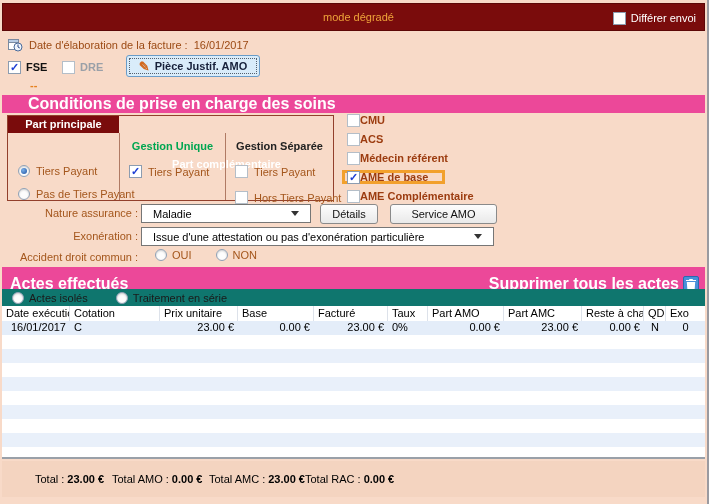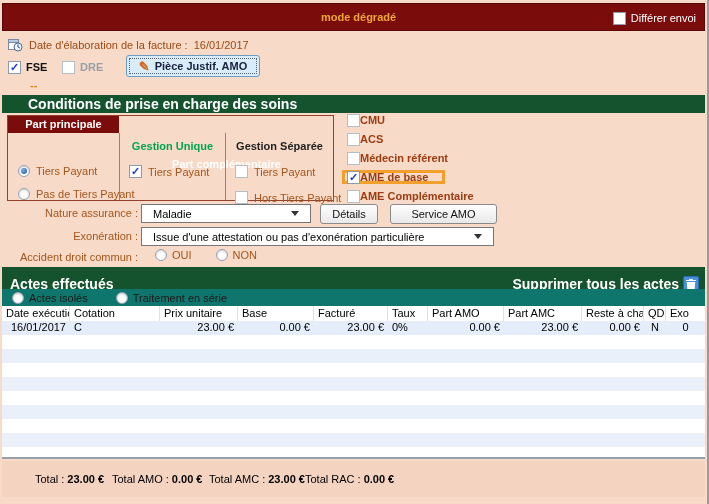--- a/index.html
+++ b/index.html
@@ -5,21 +5,21 @@
   * { box-sizing: border-box; margin: 0; padding: 0; }
   html,body { width:709px; height:504px; }
   body { font-family:"Liberation Sans", sans-serif; font-size:11px; background:#fae5d7; }
   .app { position:relative; width:709px; height:504px; background:#f8dac8; overflow:hidden;
          border-right:2px solid #9a9aa0; }
 
   
   .titlebar { position:absolute; left:2px; top:3px; right:2px; height:28px; background:#7a0c0c;
               border:1px solid #5c0707; display:flex; align-items:center; justify-content:center; }
   .titlebar .title { color:#fff; font-weight:bold; font-size:13px; }
-  .titlebar .mode { color:#efa43a; font-weight:bold; font-size:11px; margin-left:10px; }
+  .titlebar .mode { color:#efa43a; font-weight:normal; font-size:11px; margin-left:10px; }
   .defer { position:absolute; right:8px; top:0; height:28px; display:flex; align-items:center; gap:5px;
            color:#fff; font-size:11px; cursor:default; }
 
   
   .cbx { width:13px; height:13px; background:#fff; border:1px solid #8c9cb0; display:inline-flex;
          align-items:center; justify-content:center; flex:0 0 auto; }
   .cbx.dim { border-color:#b4bec8; }
   .cbx.chk::after { content:'✓'; color:#1f3fd4; font-weight:bold; font-size:11px; line-height:1; }
   .radio { width:12px; height:12px; border-radius:50%; background:#fdfdfd; border:1px solid #90a0b4;
            box-shadow:inset 0 1px 2px rgba(0,0,0,.18); position:relative; flex:0 0 auto; }
@@ -38,22 +38,22 @@
   .fse-row .grp { display:flex; align-items:center; gap:5px; }
   .lbl-fse { font-weight:bold; color:#111; }
   .lbl-dre { color:#9aa0a8; font-weight:bold; }
   .pj-btn { position:absolute; left:118px; top:-2px; width:134px; height:22px; background:#d9ecfa;
             border:1px solid #6a9cc8; border-radius:3px; outline:1px dotted #55606e; outline-offset:-4px;
             display:flex; align-items:center; justify-content:center; gap:5px; font-weight:bold; color:#16203a; }
   .pencil { color:#d2691e; font-size:13px; line-height:1; }
   .dashes { position:absolute; left:30px; top:79px; color:#e6801e; font-weight:bold; }
 
   
-  .section-bar { position:absolute; left:2px; right:2px; height:18px; background:#14532d; color:#fff;
-                 font-weight:bold; font-size:14px; line-height:18px; }
+  .section-bar { position:absolute; left:2px; right:2px; height:18px; background:#ec4899; color:#fff;
+                 font-weight:bold; font-size:16px; line-height:18px; }
   .bar-conditions { top:95px; padding-left:26px; }
   .bar-actes { top:267px; height:22px; line-height:22px; padding:12px 6px 0 8px; display:flex; align-items:center; }
   .del-wrap { margin-left:auto; display:flex; align-items:center; gap:4px; }
   .del-link { color:#fff; font-weight:bold; text-decoration:underline; cursor:pointer; }
   .trash-btn { width:16px; height:16px; background:#4a90d9; border:1px solid #2a6ab0; border-radius:2px;
                display:flex; align-items:center; justify-content:center; cursor:pointer; }
 
   
   .cond-table { position:absolute; left:7px; top:115px; width:327px; height:86px;
                 border:1px solid #93402c; display:grid;

